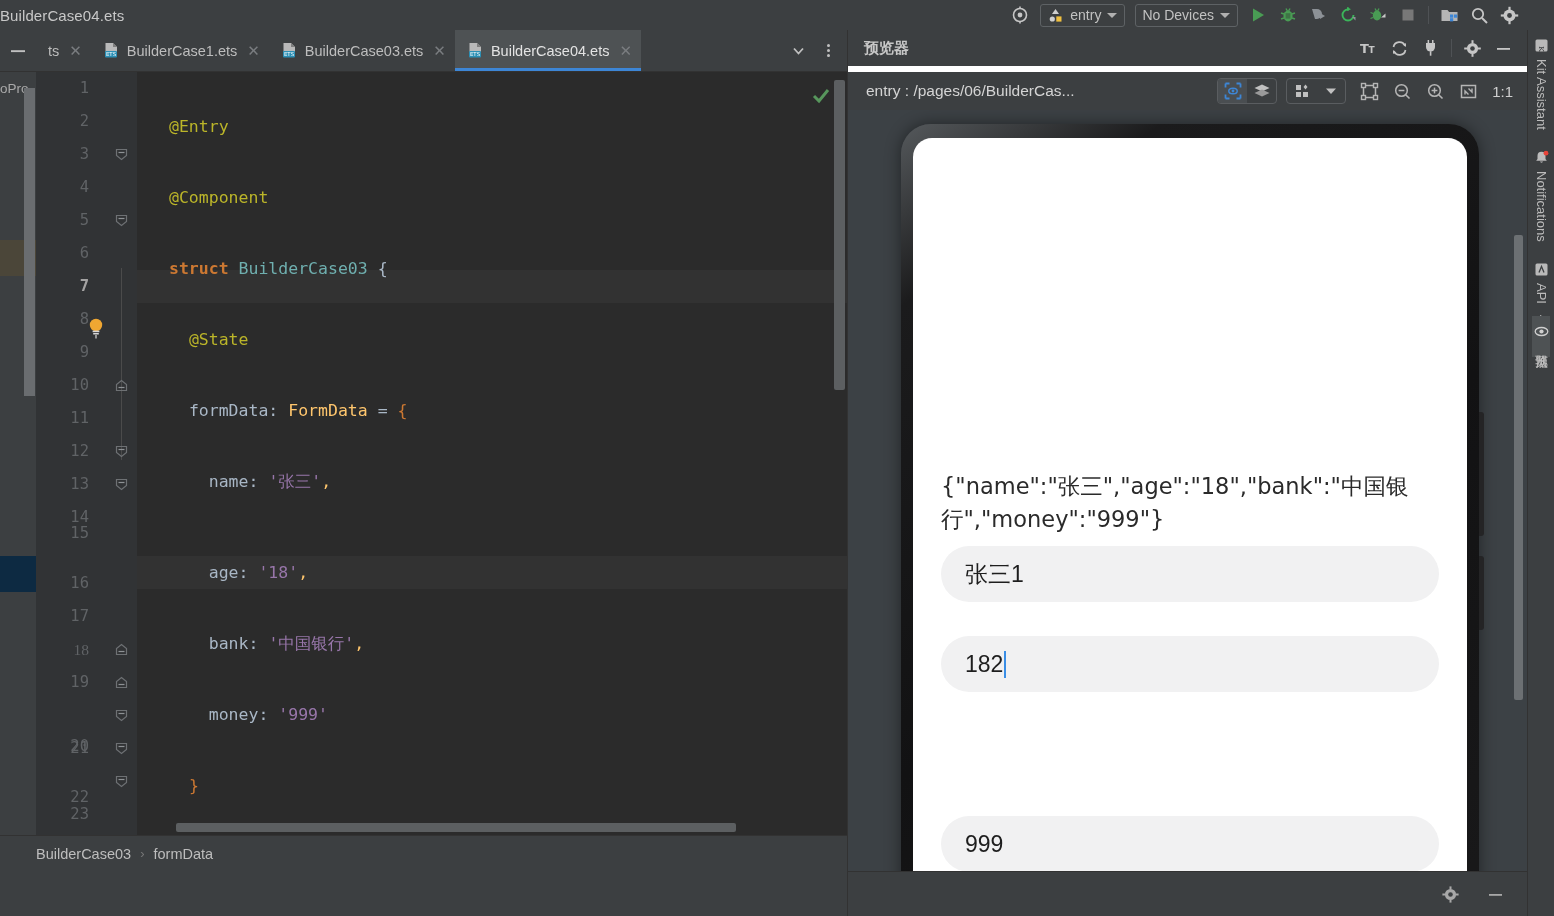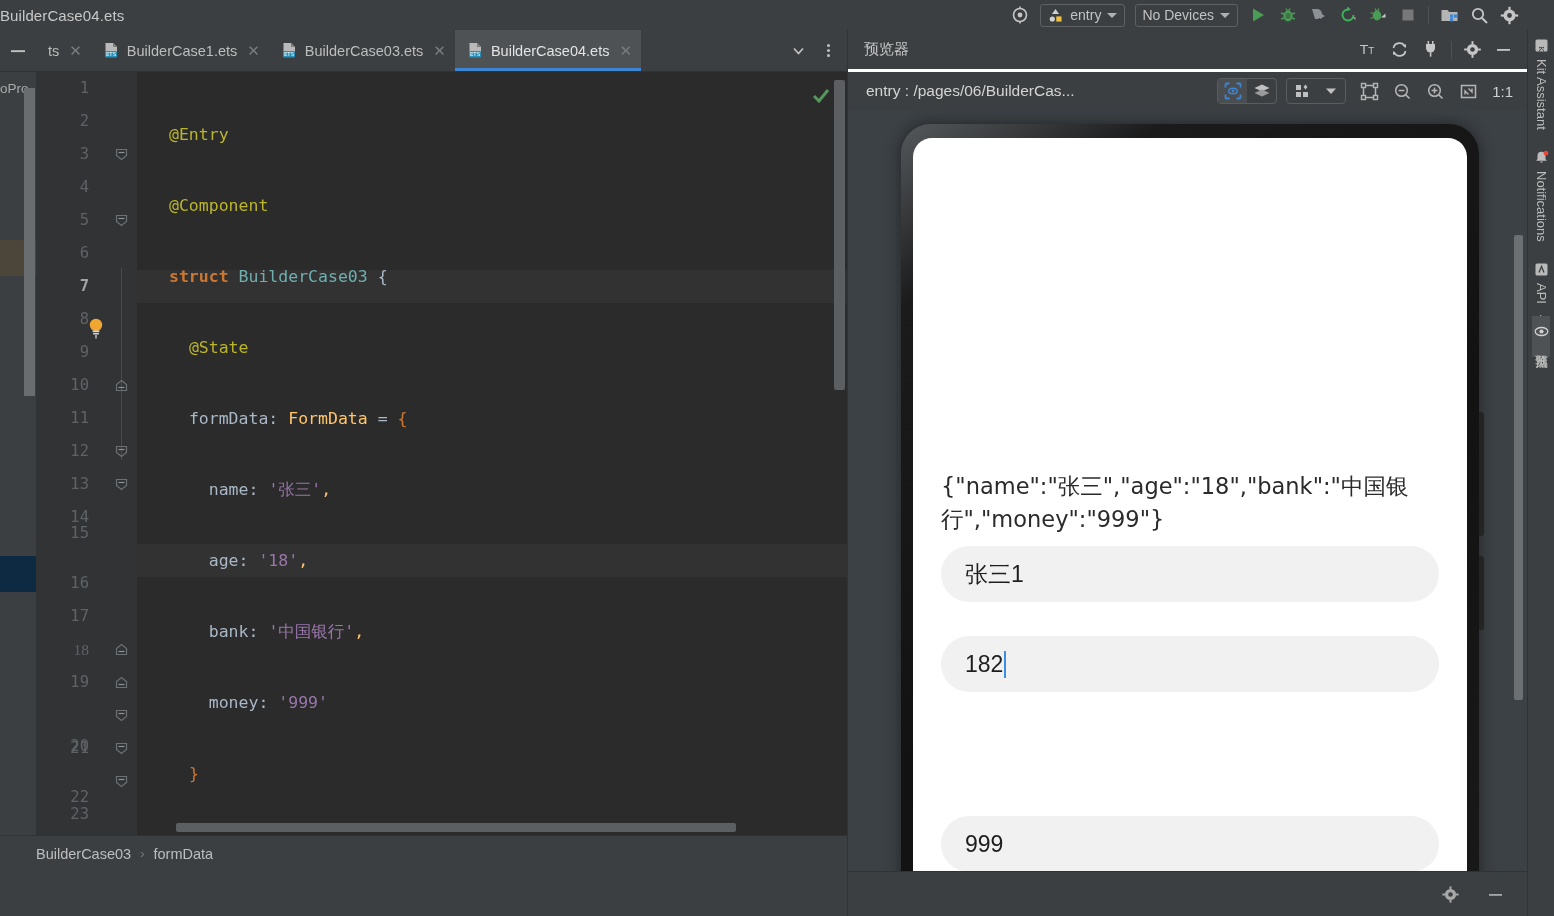--- a/index.html
+++ b/index.html
@@ -86,26 +86,26 @@
   }
   .lnum.cur { color: #a4a3a3; font-weight: bold; }
   .fold {
     position: absolute; left: 78px; width: 14px; height: 33px;
     display: flex; align-items: center; justify-content: center;
   }
   #bulb { position: absolute; left: 50px; top: 245px; width: 20px; height: 22px; }
   #indent-guide { position: absolute; left: 85px; top: 196px; width: 1px; height: 192px; background: #4b4b4b; }
 
   #code {
-    position: absolute; left: 101px; top: 8px; width: 710px; height: 763px;
+    position: absolute; left: 101px; top: 0; width: 710px; height: 763px;
     font-family: "DejaVu Sans Mono", monospace; font-size: 16.5px;
     white-space: pre; overflow: hidden;
   }
   .cline { height: 33px; line-height: 33px; padding-left: 32px; }
-  .cline.cur { background: #323232; }
+  .cline.cur { background: #323232; margin-top: 20px; }
   #cur-line-bg { position: absolute; left: 0; top: 198px; width: 811px; height: 33px; background: #323232; }
 
   
   .k  { color: #cc7832; font-weight: bold; }   
   .an { color: #bbb529; }
   .cls{ color: #6fafaf; }
   .pr { color: #9876aa; }                       
   .pu { color: #a9b7c6; }
   .mg { color: #ffc66d; }
   .or { color: #cc7832; }
@@ -129,21 +129,22 @@
   .bc-sep { color: #787878; font-size: 13px; margin: 0 9px; }
   #bottom-strip { position: absolute; left: 0; top: 871px; width: 847px; height: 45px; background: #3c3f41; }
 
   
   #preview {
     position: absolute; left: 847px; top: 30px; width: 680px; height: 886px;
     background: #3c3f41; border-left: 1px solid #323232;
   }
   #pv-header {
     height: 42px; display: flex; align-items: center; padding-left: 16px;
-    border-bottom: 3px solid #ffffff;
+    border-bottom: 6px solid #ffffff;
+    font-weight: bold;
   }
   #pv-title { font-size: 15px; color: #c7c7c7; }
   #pv-header-icons { margin-left: auto; display: flex; align-items: center; padding-right: 8px; }
   #pv-subbar {
     height: 38px; display: flex; align-items: center; padding-left: 18px;
     background: #3c3f41;
     gap: 10px;
   }
   #pv-path { font-size: 15.5px; color: #d4d4d4; white-space: nowrap; }
   #pv-subbar-tools { margin-left: auto; display: flex; align-items: center; gap: 2px; padding-right: 10px; }

